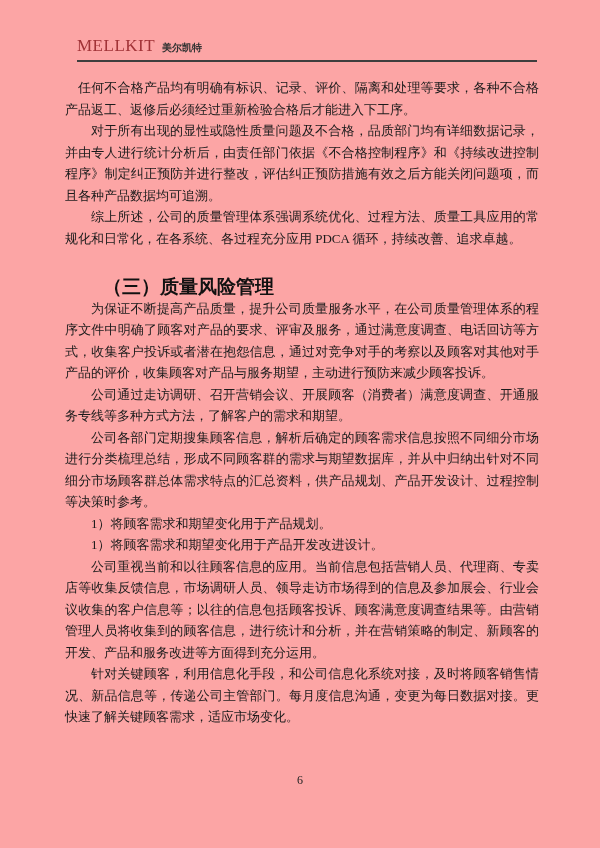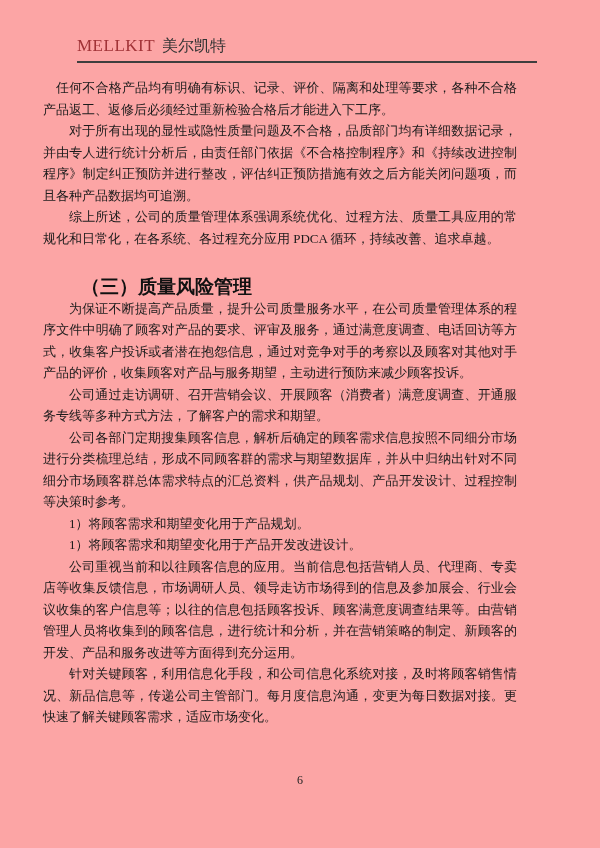--- a/index.html
+++ b/index.html
@@ -25,37 +25,37 @@
   }
   .brand{display:flex;align-items:baseline;white-space:nowrap;}
   .brand-latin{
     font-family:"Liberation Serif","DejaVu Serif",serif;
     font-size:17px;
     letter-spacing:0.5px;
     color:#a13337;
   }
   .brand-cjk{
     font-family:"Liberation Sans","DejaVu Sans",sans-serif;
-    font-size:16px;
-    font-weight:400;
+    font-size:10px;
+    font-weight:700;
     color:#333333;
     margin-left:7px;
   }
   .report-title{
     font-family:"Liberation Sans","DejaVu Sans",sans-serif;
     font-size:12.5px;
     font-weight:600;
     color:#3a3a3a;
     padding-right:25px;
     white-space:nowrap;
   }
   
   .doc-body{
     position:absolute;
-    left:43px;top:77px;
+    left:65px;top:77px;
     width:474px;
     font-size:13px;
     line-height:21.5px;
     text-align:justify;
     text-justify:inter-character;
   }
   .doc-body p{margin:0;}
   .para{text-indent:2em;}
   .para-first{text-indent:1em;}
   .section-heading{

